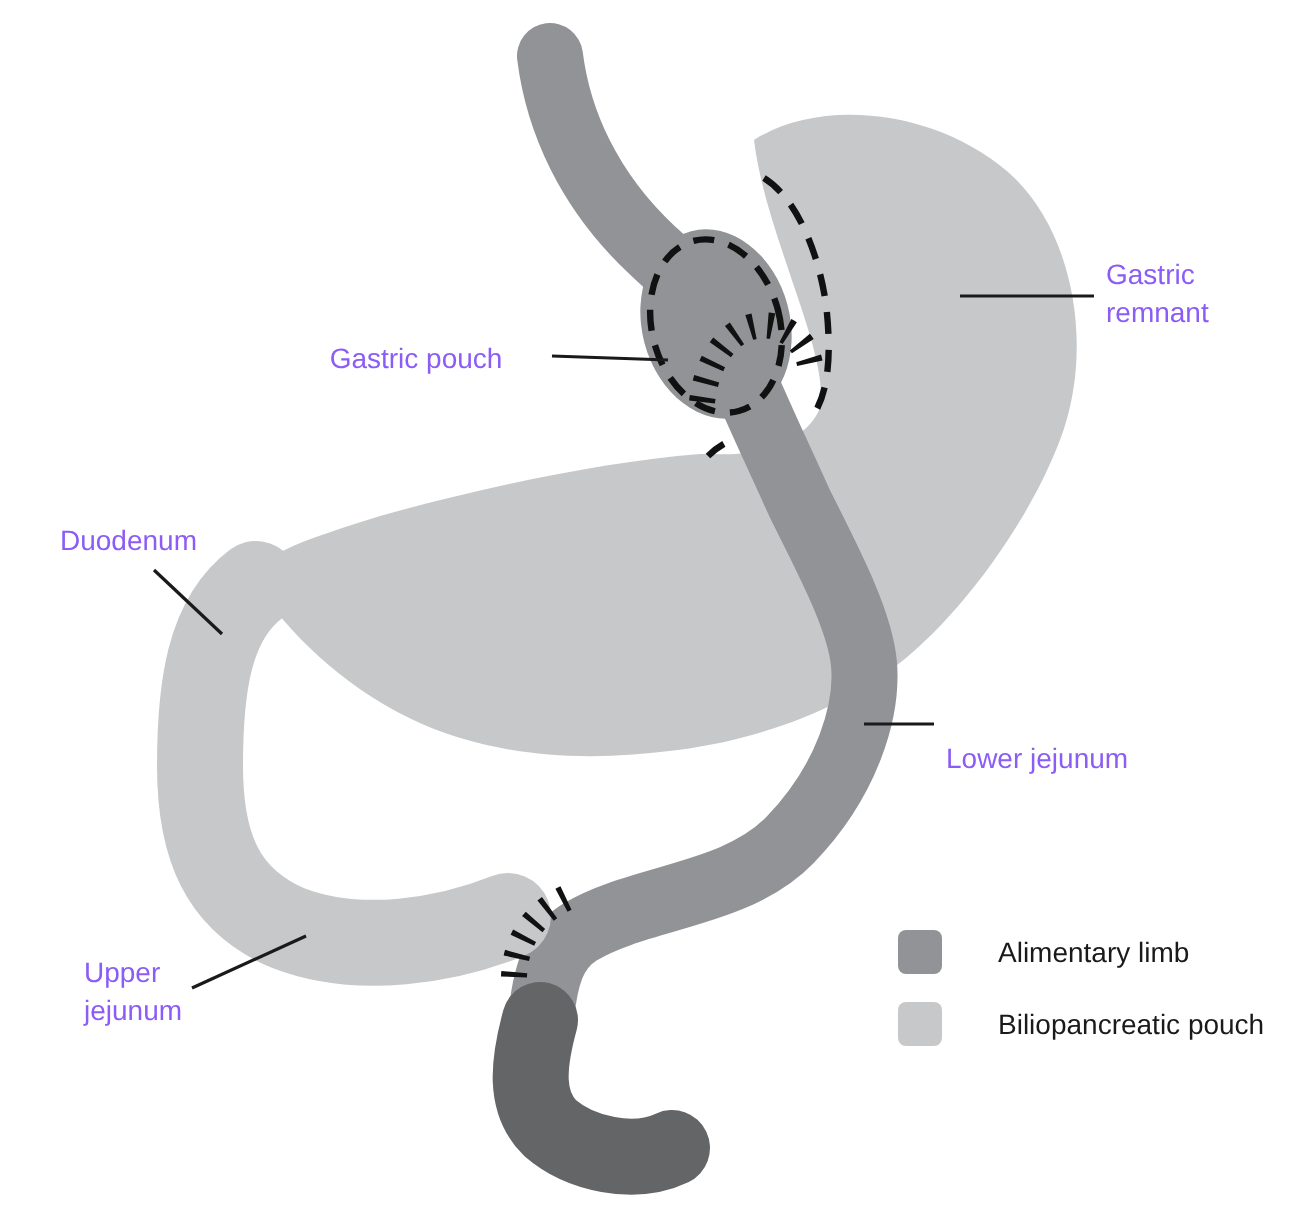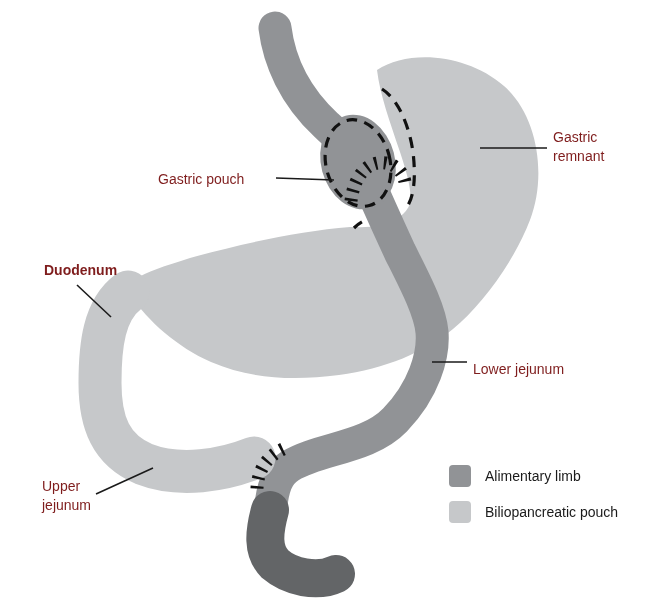--- a/index.html
+++ b/index.html
@@ -17,33 +17,33 @@
   }
   .stage svg {
     position: absolute;
     left: 0;
     top: 0;
   }
   .diagram-label {
     position: absolute;
     font-size: 14px;
     line-height: 19px;
-    color: #7f1d1d;
+    color: #8b5cf6;
     white-space: normal;
   }
-  .align-right { text-align: left; }
+  .align-right { text-align: center; }
   .legend {
     position: absolute;
     left: 449px;
     top: 465px;
   }
   .legend-row {
     display: flex;
     align-items: center;
-    gap: 14px;
+    gap: 28px;
     height: 22px;
     margin-bottom: 14px;
   }
   .legend-swatch {
     width: 22px;
     height: 22px;
     border-radius: 4px;
     flex: 0 0 auto;
   }
   .legend-label {
@@ -108,23 +108,23 @@
     <line stroke-width="1.6" x1="480" y1="148" x2="547" y2="148" stroke="#1a1a1a"></line>
     <line stroke-width="1.6" x1="77" y1="285" x2="111" y2="317" stroke="#1a1a1a"></line>
     <line stroke-width="1.6" x1="432" y1="362" x2="467" y2="362" stroke="#1a1a1a"></line>
     <line stroke-width="1.6" x1="96" y1="494" x2="153" y2="468" stroke="#1a1a1a"></line>
   </svg>
 
   <div class="diagram-label align-right" style="left:158px; top:170px; width:100px;">Gastric pouch</div>
 
   <div class="diagram-label" style="left:553px; top:128px; width:66px;">Gastric remnant</div>
 
-  <div class="diagram-label" style="left:44px; top:261px;font-weight:bold;">Duodenum</div>
+  <div class="diagram-label" style="left:30px; top:261px;">Duodenum</div>
 
-  <div class="diagram-label" style="left:473px; top:360px;">Lower jejunum</div>
+  <div class="diagram-label" style="left:473px; top:370px;">Lower jejunum</div>
 
   <div class="diagram-label" style="left:42px; top:477px; width:72px;">Upper jejunum</div>
 
   <div class="legend">
     <div class="legend-row">
       <div class="legend-swatch" style="background: rgb(145, 147, 150);"></div>
       <div class="legend-label">Alimentary limb</div>
     </div>
     <div class="legend-row">
       <div class="legend-swatch" style="background: rgb(198, 200, 202);"></div>

